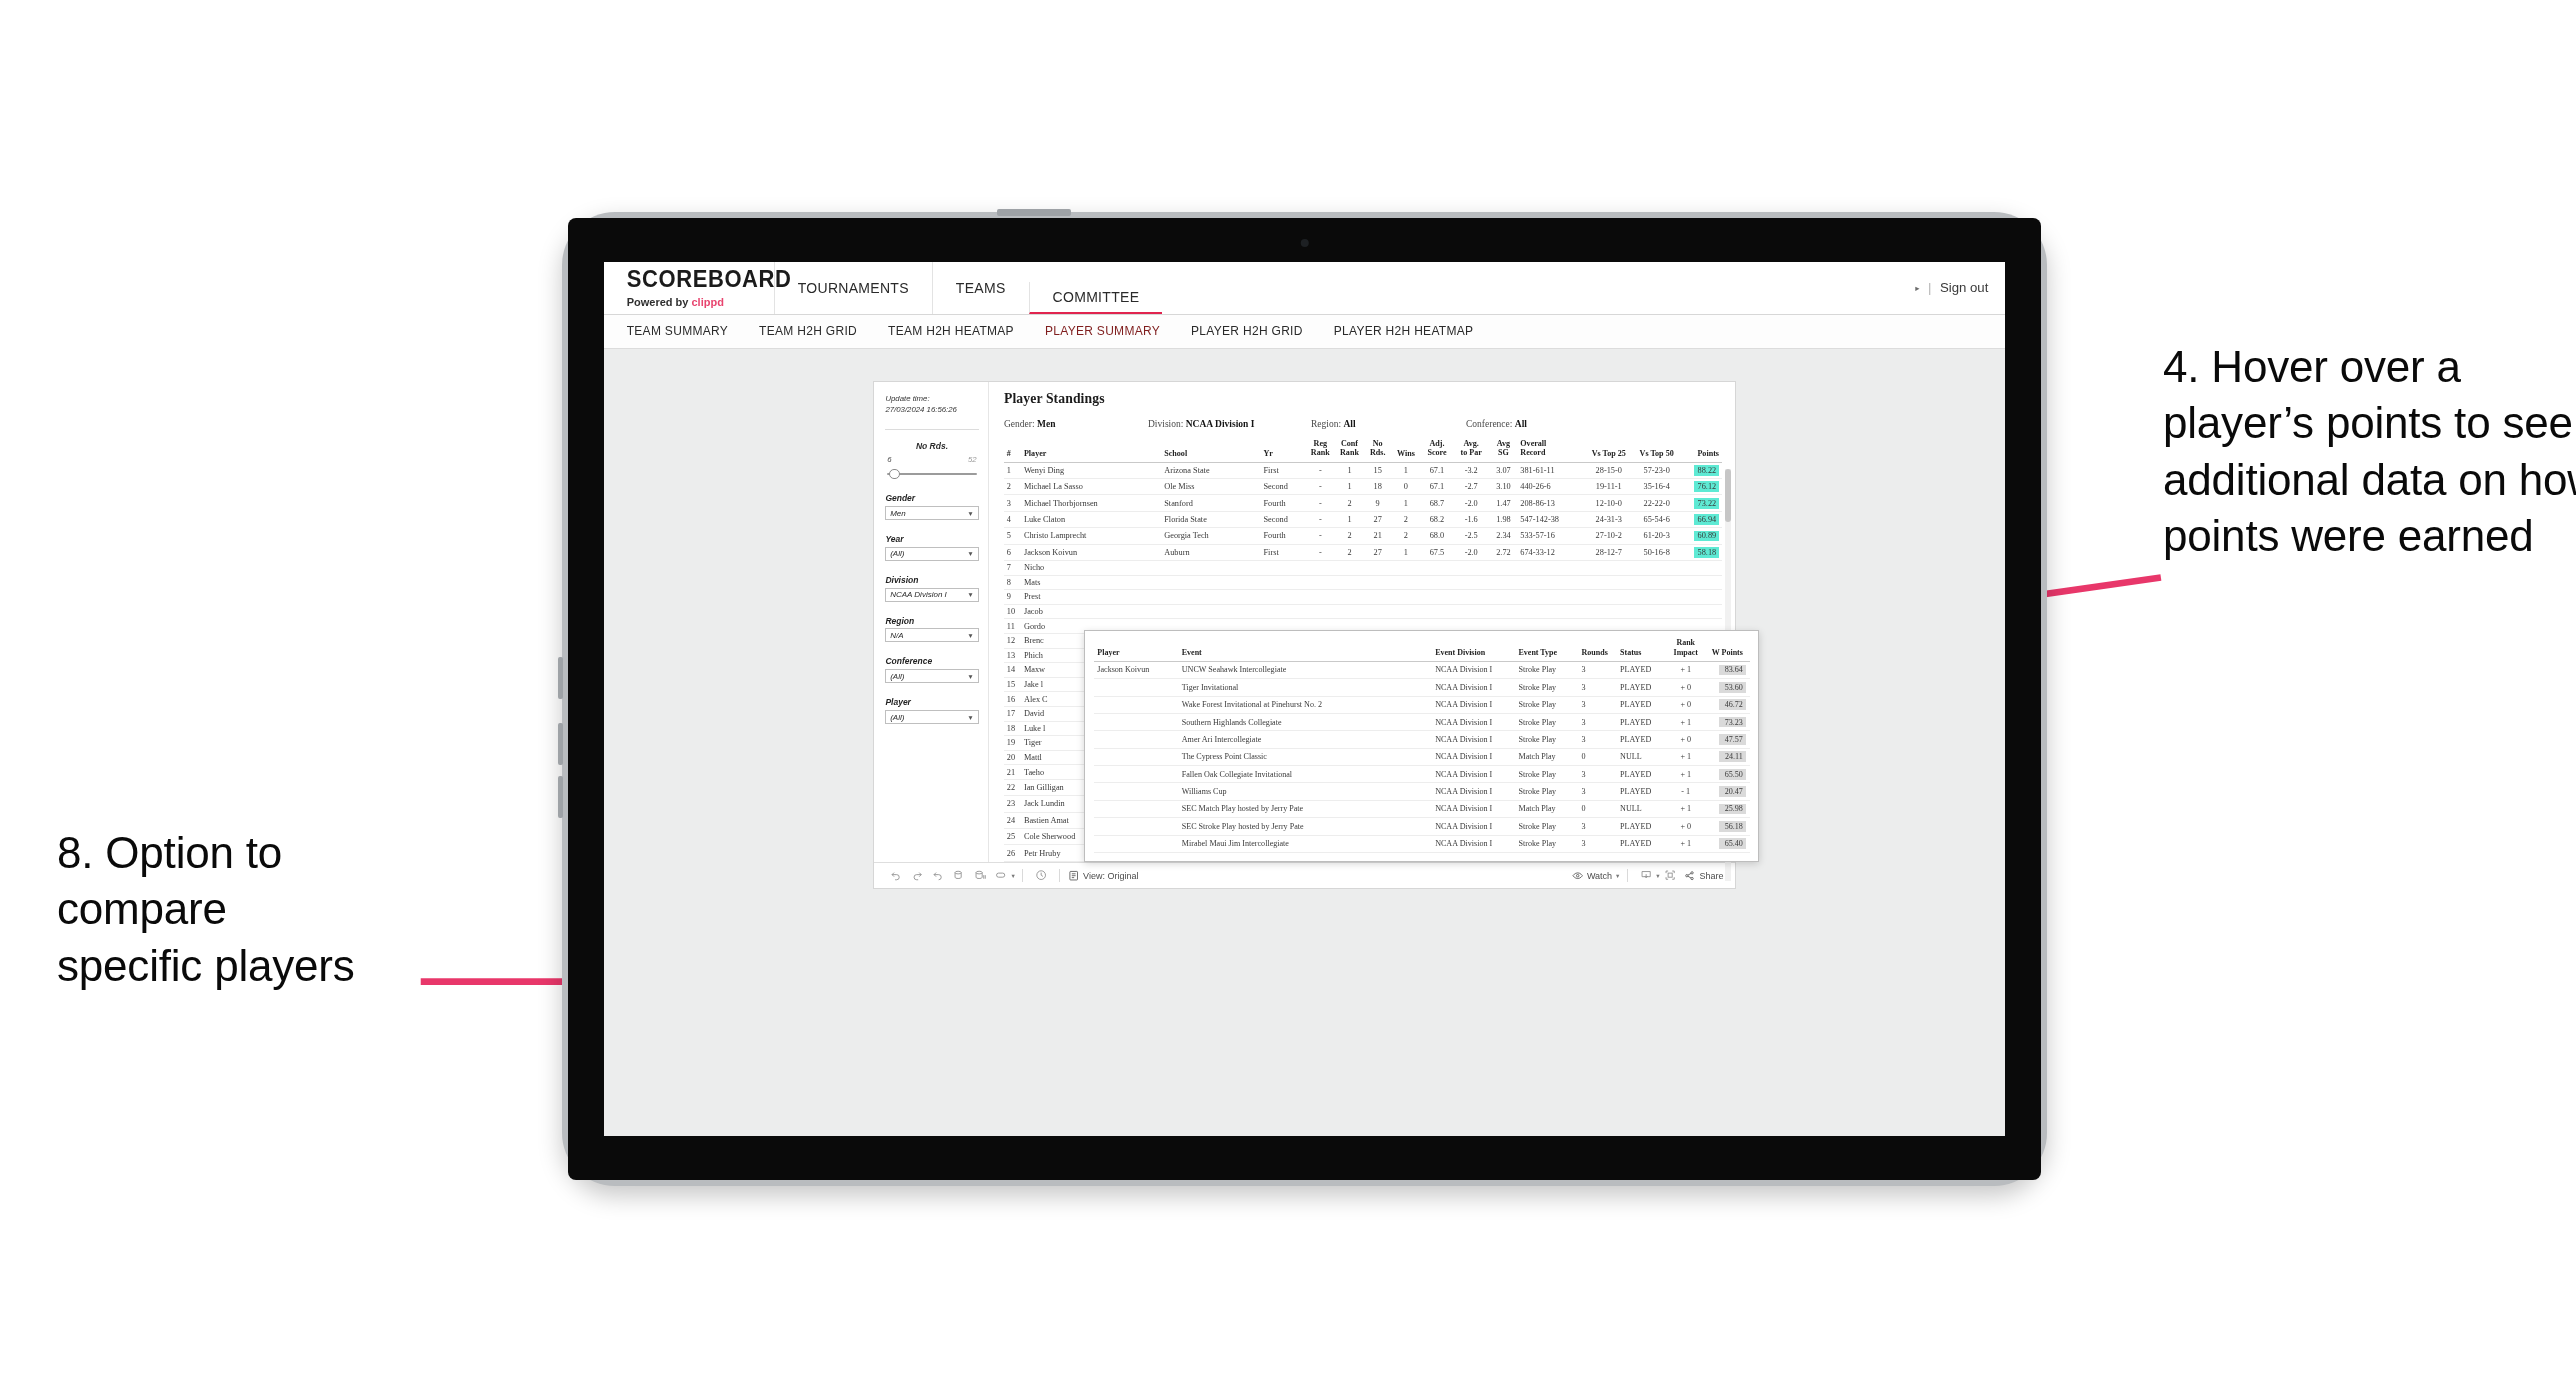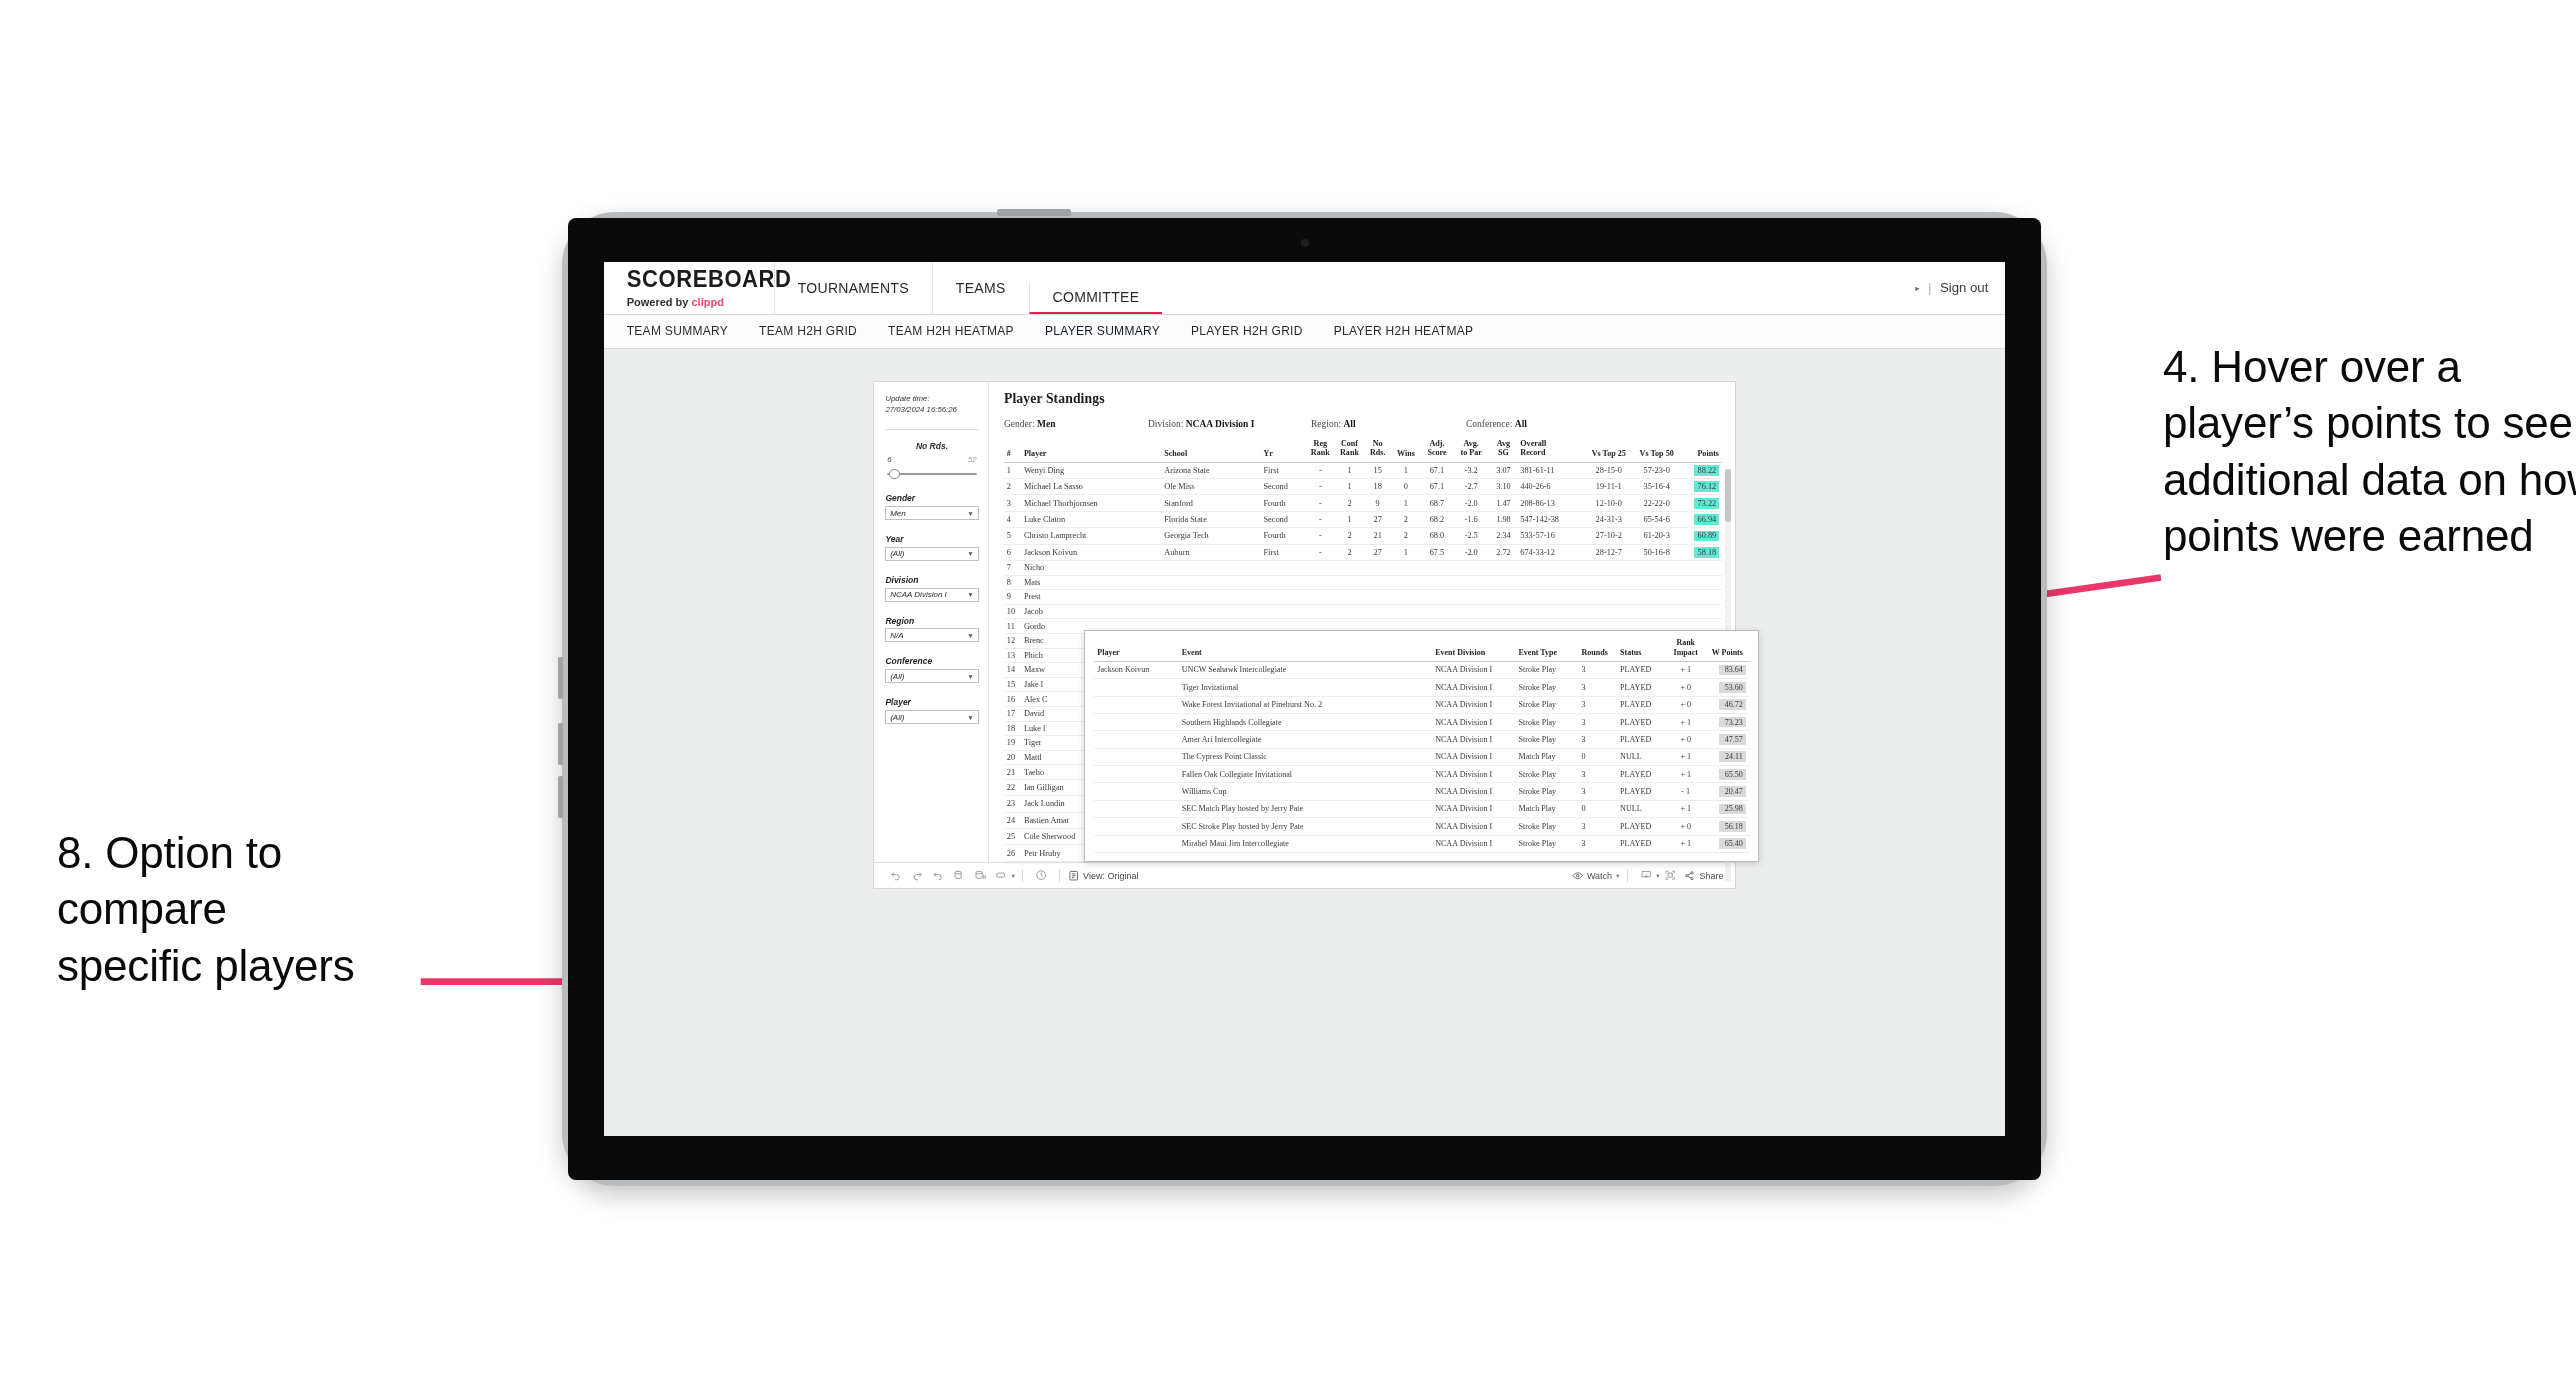--- a/index.html
+++ b/index.html
@@ -95,21 +95,21 @@
 
   
   #subnav {
     height:34px; background:#fdfdfd;
     display:flex; align-items:center;
     padding-left:23px; gap:31px;
     border-bottom:0.9px solid #dcdcdc;
     font-size:12px; letter-spacing:0.3px;
   }
   #subnav .sitem { color:#2a2a2a; cursor:pointer; }
-  #subnav .sitem.active { color:#0f172a; }
+  #subnav .sitem.active { color:#7f1d1d; }
 
   
   #dash-wrap { padding:32px 0 0 0; display:flex; justify-content:center; }
   #dash {
     width:863px; background:#ffffff;
     border:0.9px solid #d6d6d6;
     display:flex; flex-direction:column;
     position:relative;
   }
   #dash-body { display:flex; }

